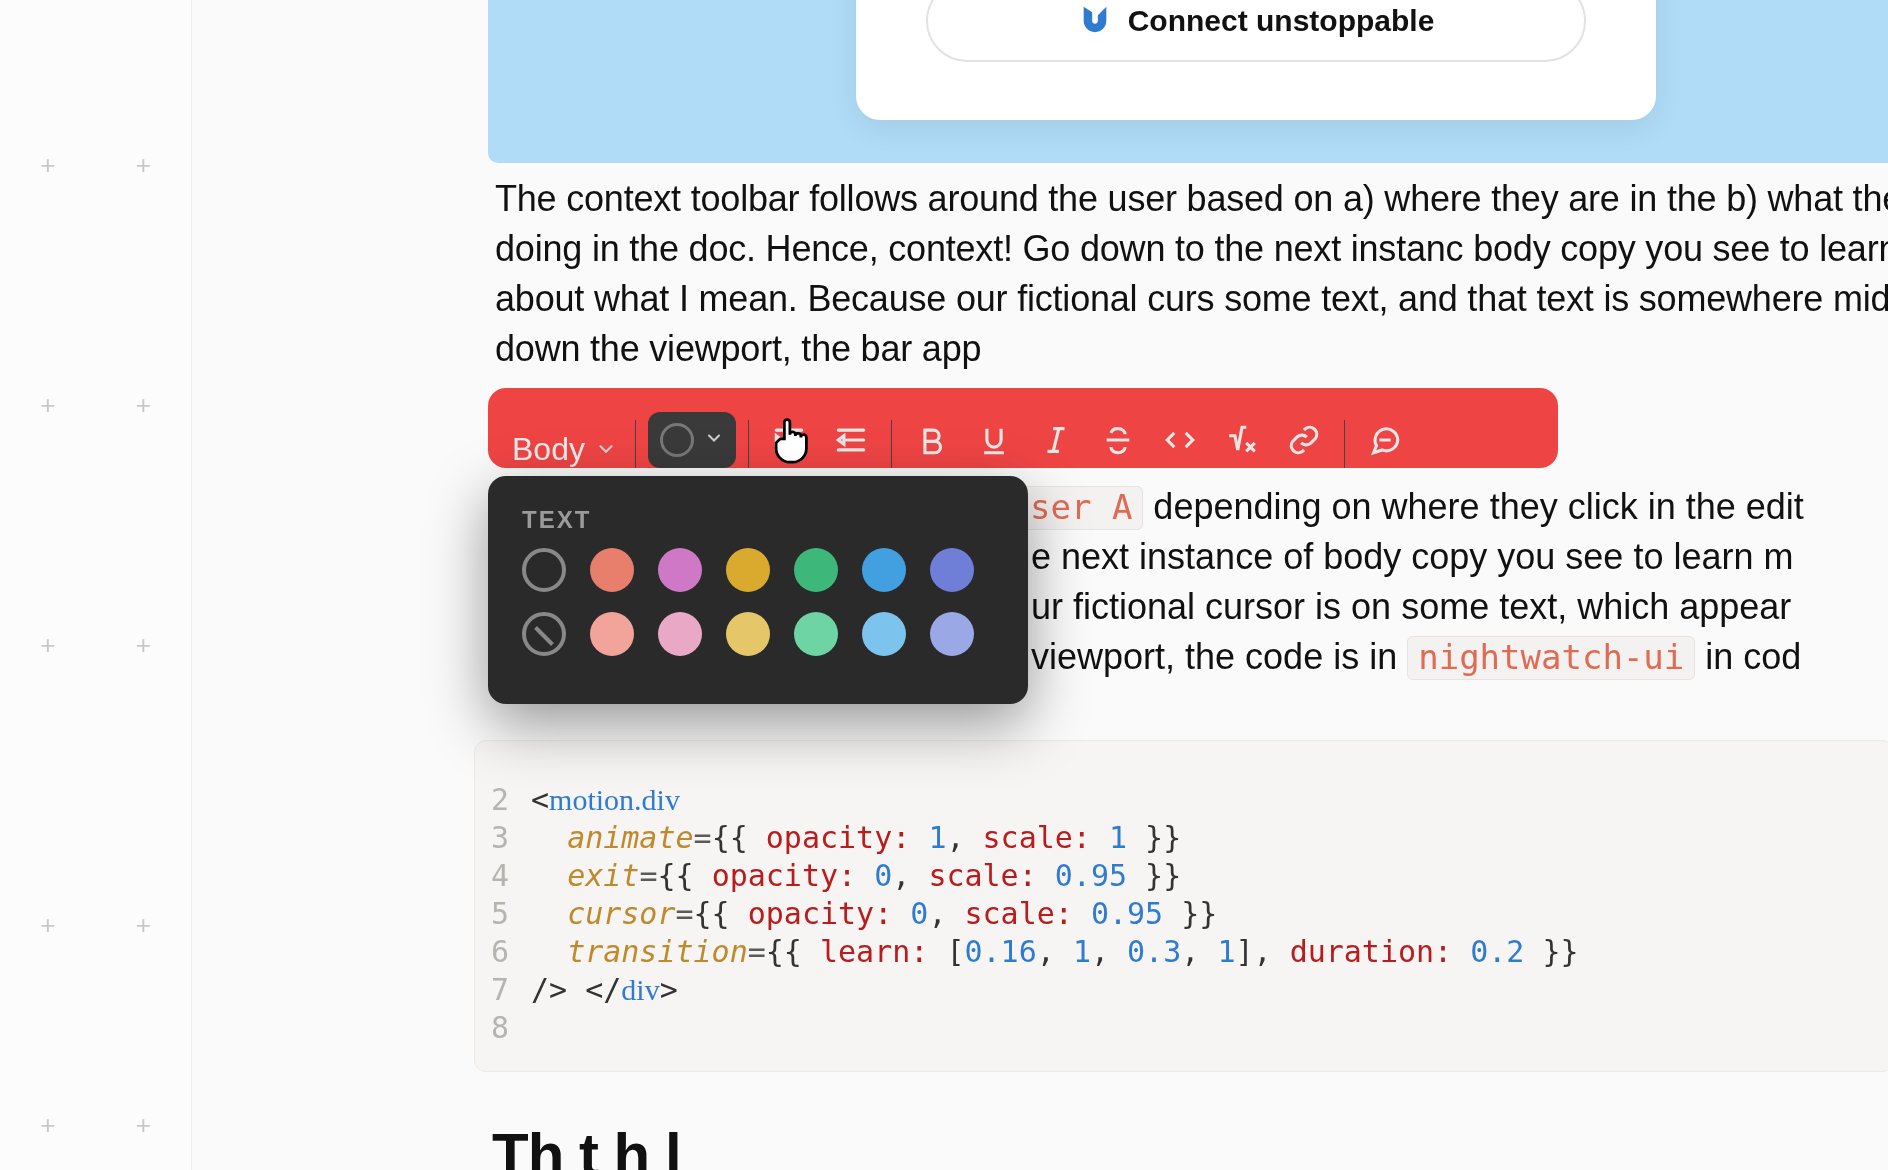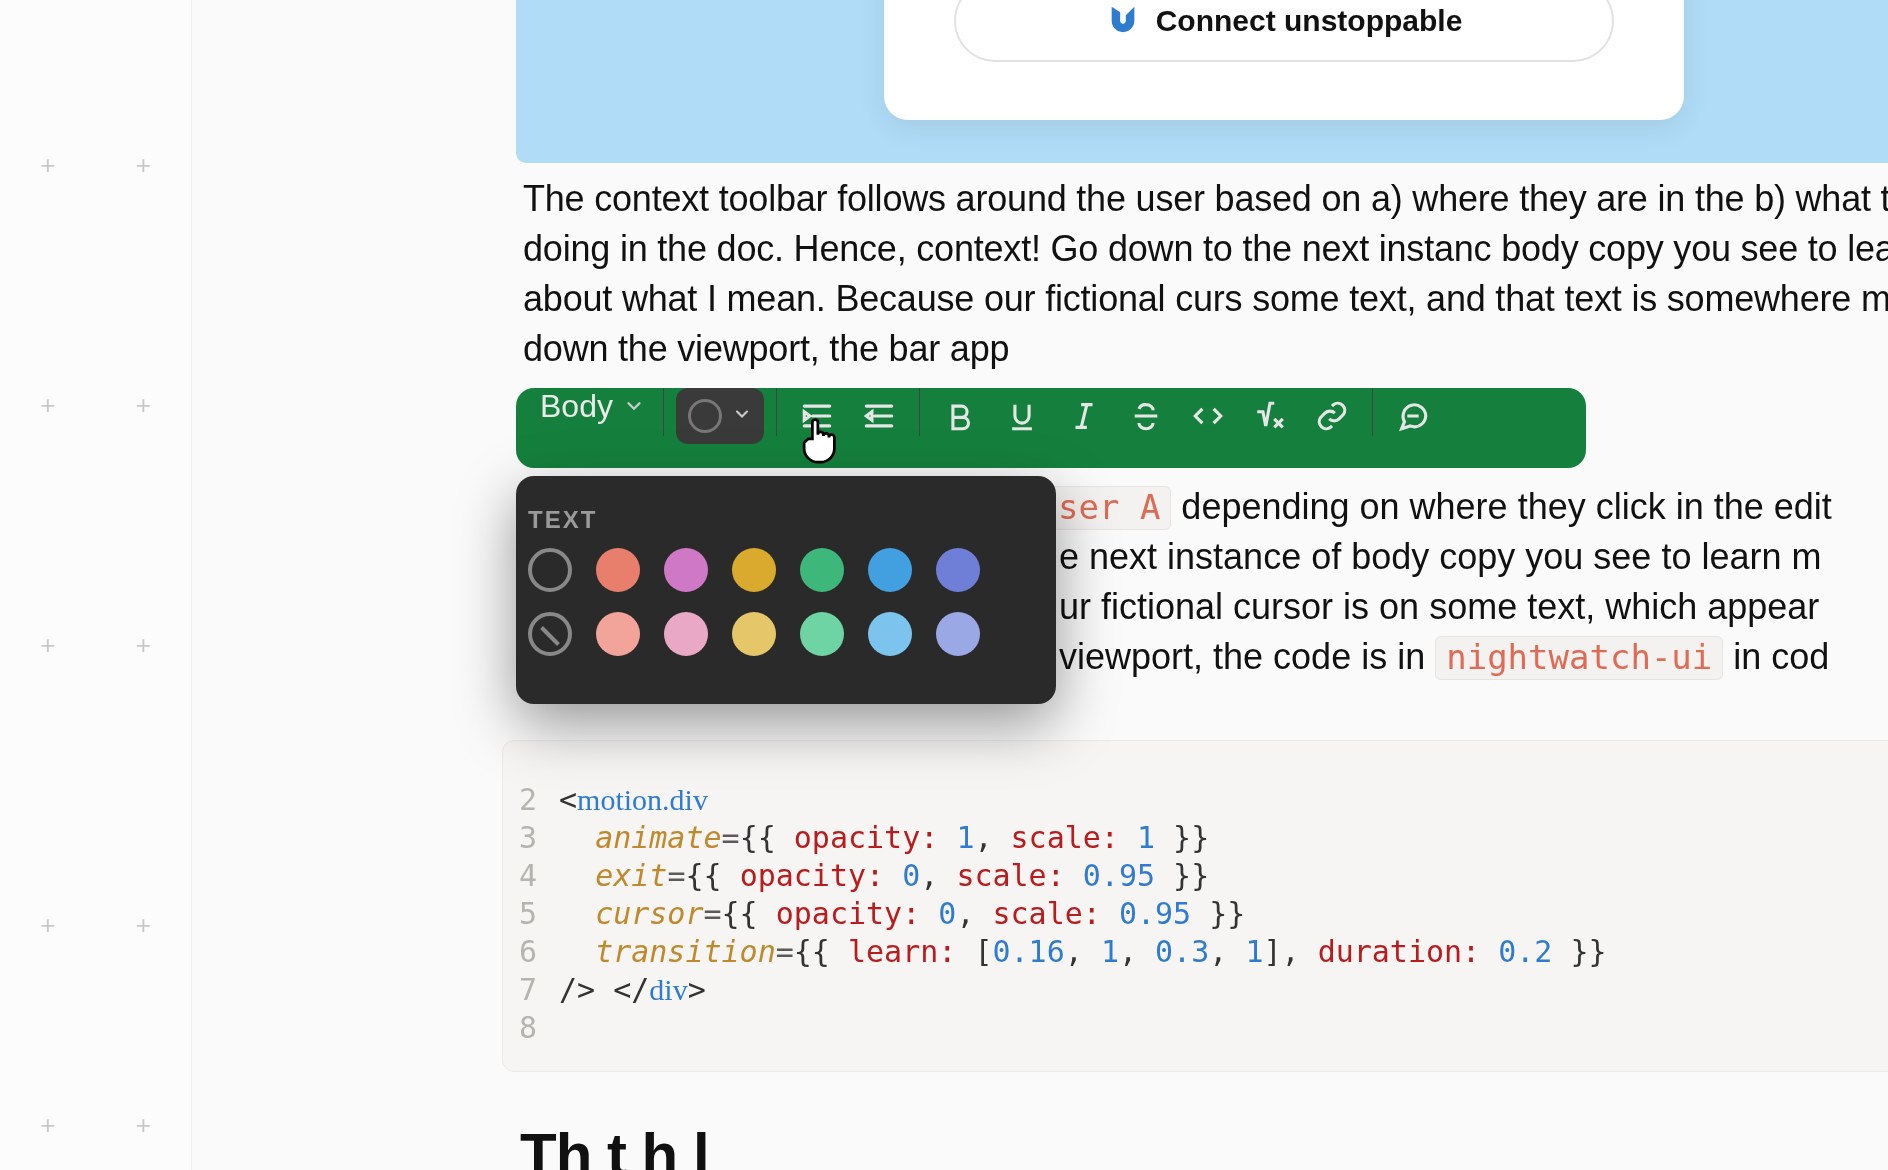--- a/index.html
+++ b/index.html
@@ -26,21 +26,20 @@
     color: #c8c8c8;
     font-size: 26px;
     font-weight: 300;
   }
   .content {
     position: absolute;
     left: 488px;
     top: 0;
     right: 0;
     height: 1138px;
-    margin-left: 28px;
   }
   .blue-banner {
     position: absolute;
     left: 0; top: 0;
     width: 1400px;
     height: 163px;
     background: #b0dcf7;
     border-bottom-left-radius: 10px;
   }
   .card {
@@ -75,24 +74,24 @@
     width: 1500px;
     font-size: 36px;
     line-height: 50px;
     color: #111;
     letter-spacing: -0.2px;
   }
   .toolbar {
     position: absolute;
     left: 0; top: 388px;
     width: 1070px; height: 80px;
-    background: #15803d;
+    background: #ef4444;
     border-radius: 18px;
     display: flex;
-    align-items: flex-start;
+    align-items: flex-end;
     padding: 0 18px;
     gap: 6px;
     color: #ddd;
   }
   .tb-sep { width: 1px; height: 48px; background: #444; margin: 0 6px; }
   .tb-btn {
     width: 56px; height: 56px;
     display: flex; align-items: center; justify-content: center;
     border-radius: 10px;
     color: #e6e6e6;
@@ -120,21 +119,21 @@
     width: 44px; height: 52px;
     z-index: 30;
     pointer-events: none;
   }
   .color-popover {
     position: absolute;
     left: 0; top: 476px;
     width: 540px;
     background: #2a2a2a;
     border-radius: 18px;
-    padding: 24px 12px 28px;
+    padding: 24px 34px 28px;
     box-shadow: 0 20px 60px rgba(0,0,0,0.4);
     z-index: 20;
   }
   .color-popover .section-label {
     color: #9a9a9a;
     font-size: 24px;
     font-weight: 700;
     letter-spacing: 2px;
     margin-bottom: 14px;
     margin-top: 6px;

